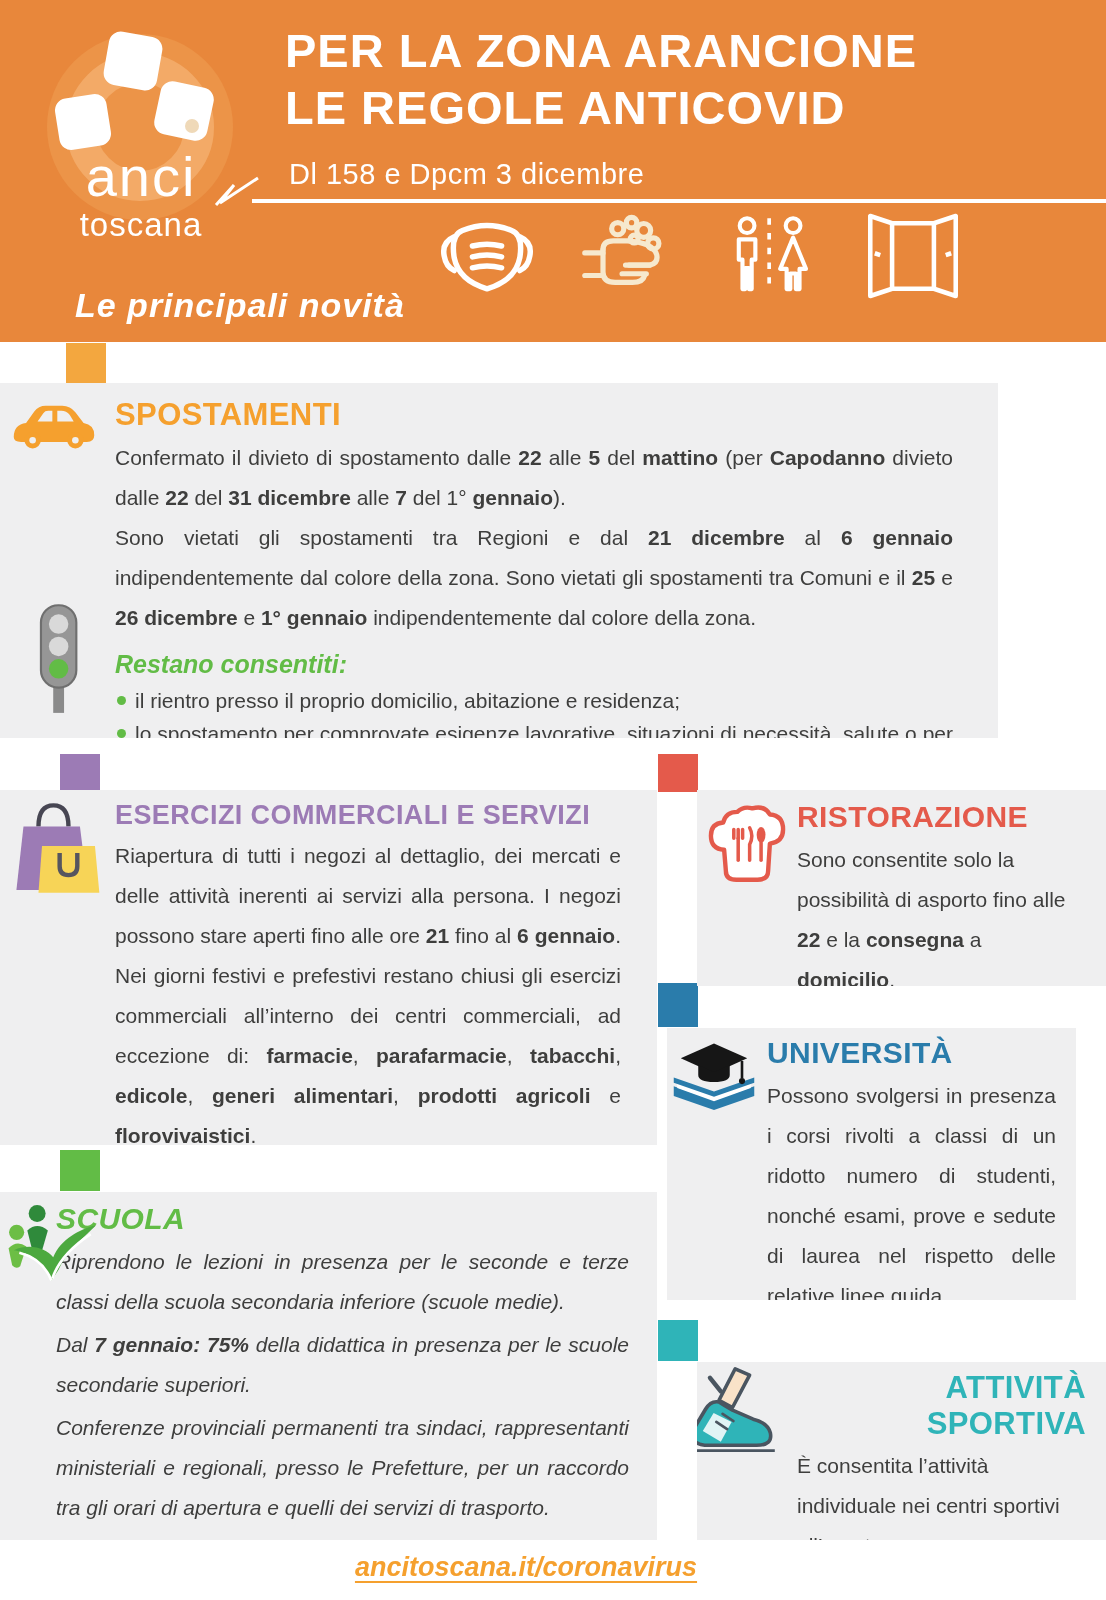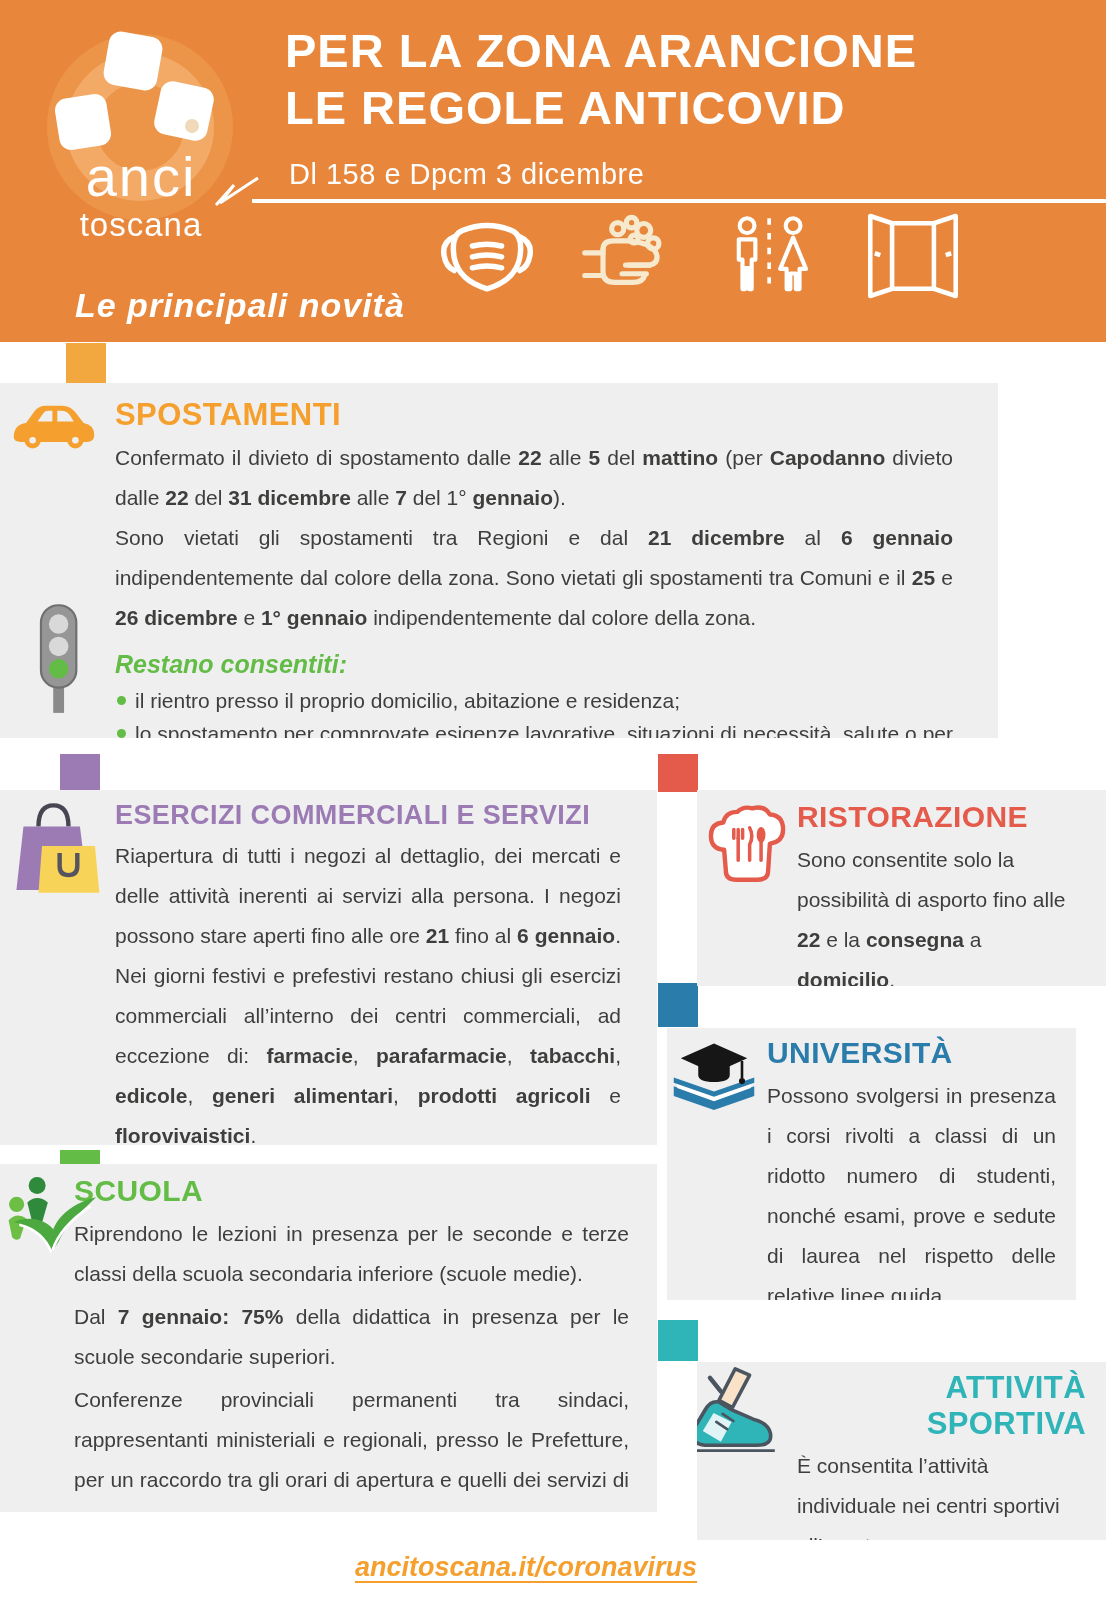--- a/index.html
+++ b/index.html
@@ -33,21 +33,21 @@
   .tab-blue{left:658px;top:983px;height:44px;background:var(--blue);}
   .tab-green{left:60px;top:1150px;height:41px;background:var(--green);}
   .tab-teal{left:658px;top:1320px;height:41px;background:var(--teal);}
 
   
   section{position:absolute;background:var(--block-gray);box-sizing:border-box;overflow:hidden;}
   .sec-spostamenti{left:0;top:383px;width:998px;height:355px;padding:14px 45px 0 115px;}
   .sec-esercizi{left:0;top:790px;width:657px;height:355px;padding:10px 36px 0 115px;}
   .sec-ristorazione{left:697px;top:790px;width:409px;height:196px;padding:10px 22px 0 100px;}
   .sec-universita{left:667px;top:1028px;width:409px;height:272px;padding:8px 20px 0 100px;}
-  .sec-scuola{left:0;top:1164px;width:657px;height:348px;padding:10px 28px 0 74px;}
+  .sec-scuola{left:0;top:1192px;width:657px;height:348px;padding:10px 28px 0 56px;font-style:italic;}
   .sec-attivita{left:697px;top:1362px;width:409px;height:178px;padding:8px 20px 0 100px;}
 
   h2{margin:0 0 5px 0;font-weight:700;letter-spacing:.4px;line-height:1.15;}
   .t-spostamenti{color:var(--accent-orange);font-size:31px;}
   .t-esercizi{color:var(--purple);font-size:27px;}
   .t-ristorazione{color:var(--red);font-size:30px;}
   .t-universita{color:var(--blue);font-size:30px;}
   .t-scuola{color:var(--green);font-size:30px;}
   .t-attivita{color:var(--teal);font-size:31px;text-align:right;}
 

